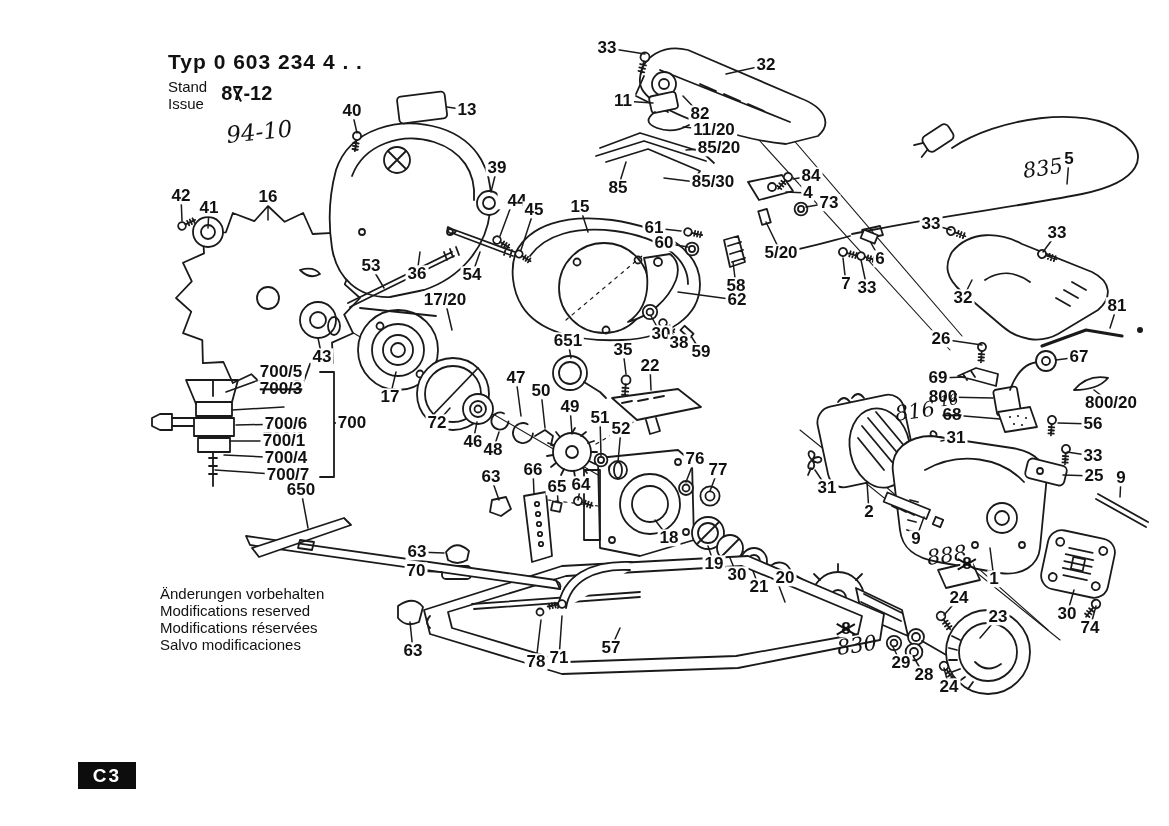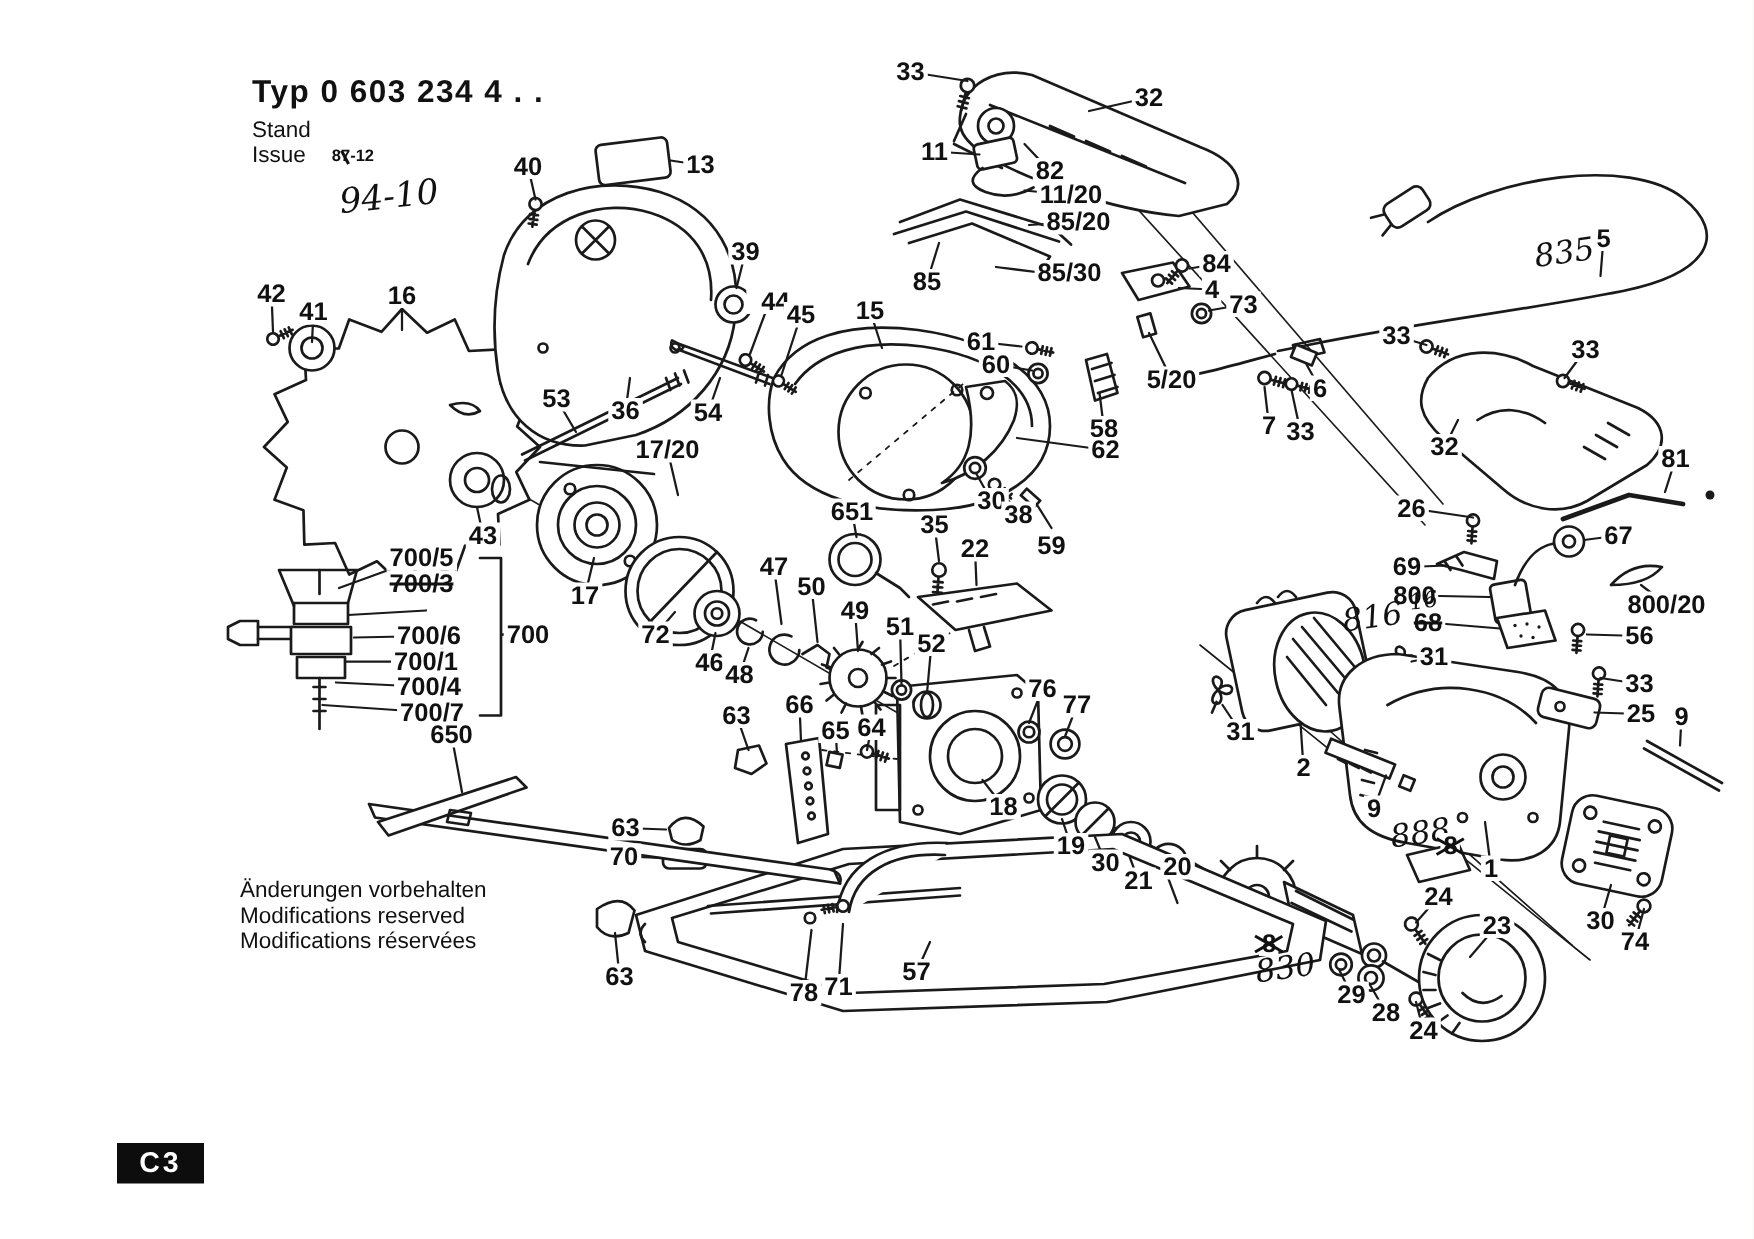--- a/index.html
+++ b/index.html
@@ -22,21 +22,21 @@
   .strike-line{text-decoration:line-through;text-decoration-thickness:2.4px;}
   .strike-x::after,.strike-x::before{content:"";position:absolute;left:-4px;right:-4px;top:48%;
         border-top:2.2px solid #111;}
   .strike-x::after{transform:rotate(-30deg);}
   .strike-x::before{transform:rotate(30deg);}
 
   #header{position:absolute;left:168px;top:26px;z-index:4;margin-top:24px;}
   .typ-line{font-weight:700;font-size:21px;letter-spacing:1px;}
   .stand-wrap{display:flex;gap:14px;margin-top:4px;}
   .stand-col{font-size:15px;line-height:1.15;}
-  .stand-val{font-weight:700;font-size:11px;position:relative;top:20px;}
+  .stand-val{font-weight:700;font-size:20px;position:relative;top:4px;}
   .slash7{position:relative;display:inline-block;}
   .slash7::after{content:"";position:absolute;left:-2px;right:-2px;top:50%;
         border-top:2.4px solid #111;transform:rotate(62deg);}
   .hand-issue{font-family:"DejaVu Serif",serif;font-style:italic;font-size:23px;
         transform:rotate(-6deg);margin:2px 0 0 58px;}
 
   #footer{position:absolute;left:160px;top:585px;z-index:4;font-size:15px;line-height:1.14;}
   #footer .grp2{margin-top:3px;}
   #badge{position:absolute;left:78px;top:762px;width:58px;height:27px;background:#0d0d0d;
         z-index:4;display:flex;align-items:center;justify-content:center;}
@@ -496,21 +496,21 @@
       <div class="plabel" style="left: 580px; top: 207px;">15</div>
       <div class="plabel" style="left: 472px; top: 275px;">54</div>
       <div class="plabel" style="left: 181px; top: 196px;">42</div>
       <div class="plabel" style="left: 209px; top: 208px;">41</div>
       <div class="plabel" style="left: 268px; top: 197px;">16</div>
       <div class="plabel" style="left: 371px; top: 266px;">53</div>
       <div class="plabel" style="left: 417px; top: 274px;">36</div>
       <div class="plabel" style="left: 445px; top: 300px;">17/20</div>
       <div class="plabel" style="left: 661px; top: 334px;">30</div>
       <div class="plabel" style="left: 679px; top: 343px;">38</div>
-      <div class="plabel" style="left: 701px; top: 352px; margin-top: 12px;">59</div>
+      <div class="plabel" style="left: 701px; top: 352px;">59</div>
       <div class="plabel" style="left: 736px; top: 286px;">58</div>
       <div class="plabel" style="left: 737px; top: 300px;">62</div>
       <div class="plabel" style="left: 568px; top: 341px;">651</div>
       <div class="plabel" style="left: 623px; top: 350px;">35</div>
       <div class="plabel" style="left: 650px; top: 366px;">22</div>
       <div class="plabel" style="left: 941px; top: 339px;">26</div>
       <div class="plabel" style="left: 1079px; top: 357px;">67</div>
       <div class="plabel" style="left: 938px; top: 378px;">69</div>
       <div class="plabel" style="left: 943px; top: 397px;">800</div>
       <div class="plabel hand" style="left: 915px; top: 412px;">816</div>
@@ -572,19 +572,20 @@
       <div class="plabel" style="left: 413px; top: 651px;">63</div>
       <div class="plabel" style="left: 536px; top: 662px;">78</div>
       <div class="plabel" style="left: 559px; top: 658px;">71</div>
       <div class="plabel" style="left: 611px; top: 648px;">57</div>
     </div>
 
   <div id="footer">
     <div>Änderungen vorbehalten</div>
     <div>Modifications reserved</div>
     <div>Modifications réservées</div>
+    <div>Salvo modificaciones</div>
   </div>
 
   <div id="badge">
     <span>C3</span>
   </div>
 
 </div>
 
 </body></html>

